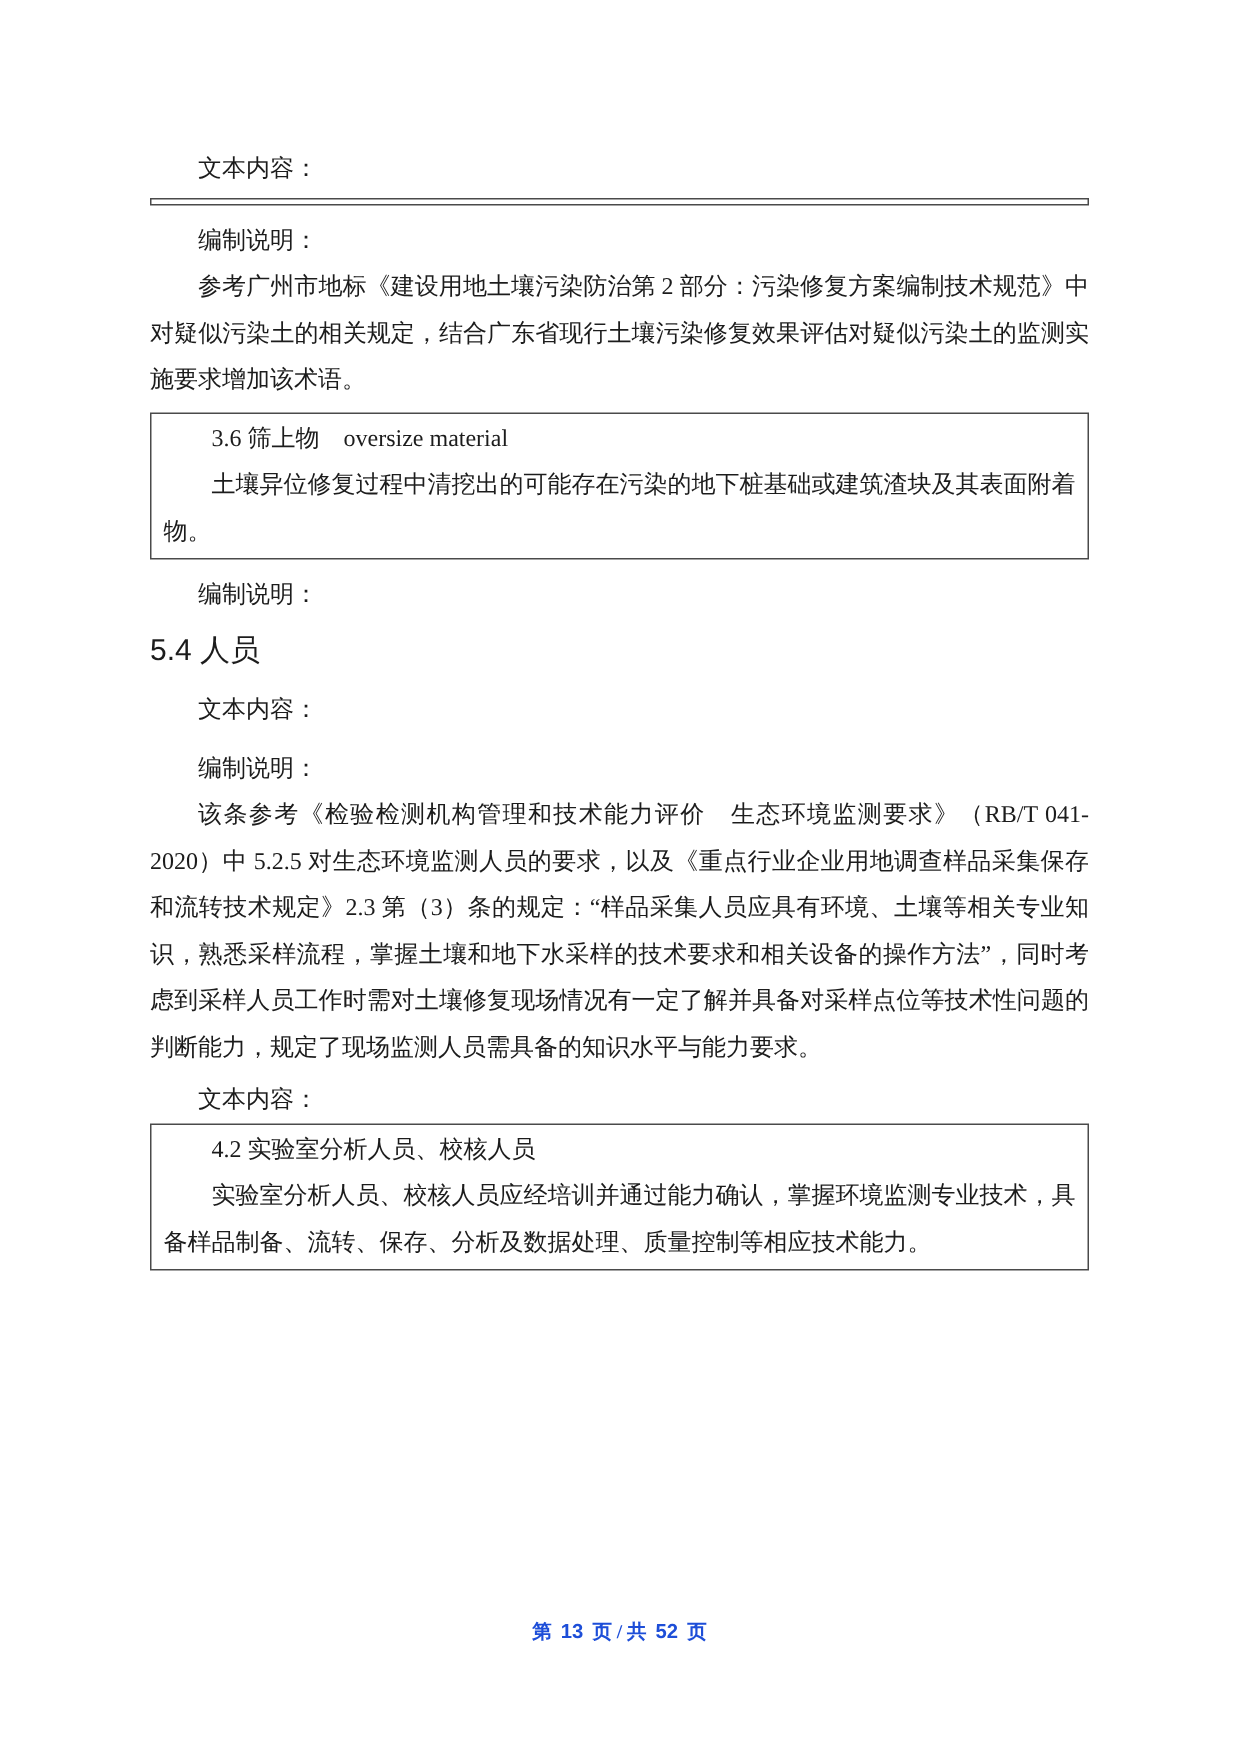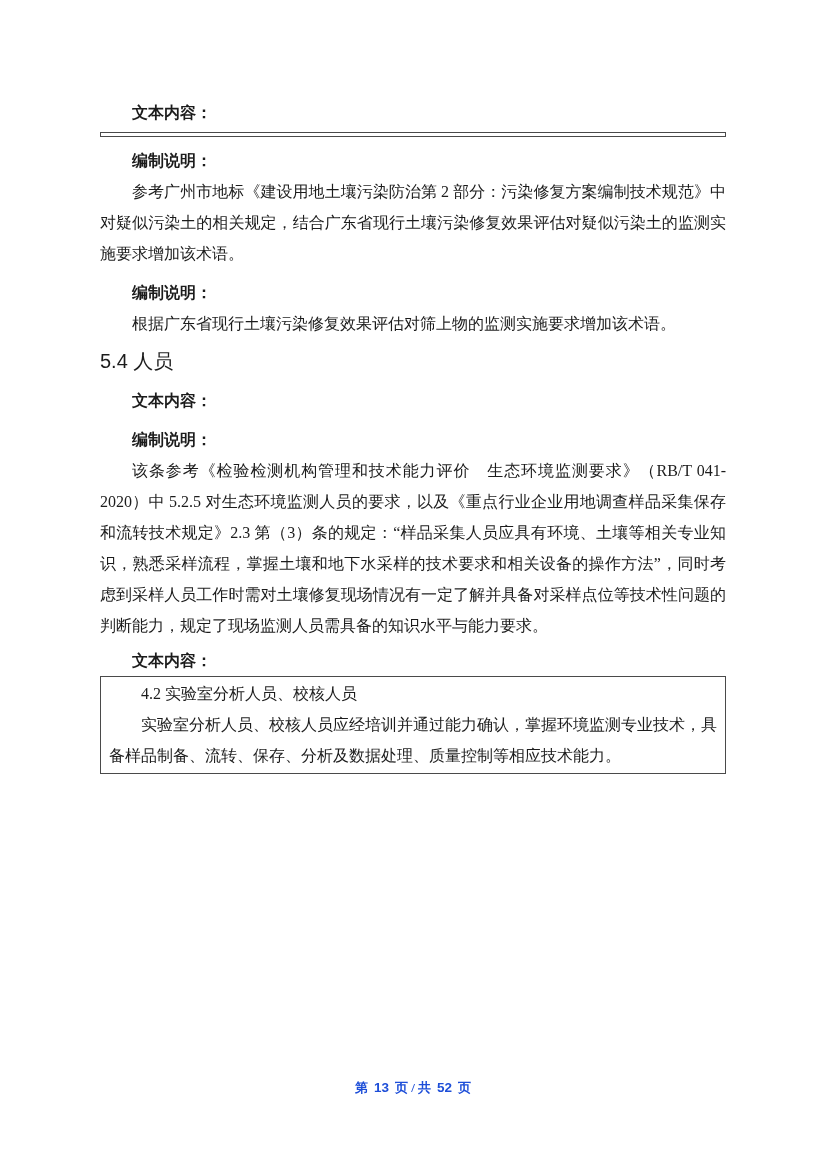--- a/index.html
+++ b/index.html
@@ -16,21 +16,21 @@
   }
   .content {
     position: absolute;
     left: 100px;
     top: 97px;
     width: 626px;
   }
   .content p { margin: 0; line-height: 31px; text-align: justify; }
   .label {
     font-family: "Liberation Sans", "DejaVu Sans", sans-serif;
-    font-weight: bold;
+    font-weight: normal;
     text-indent: 2em;
     text-align: left;
   }
   .box {
     border: 1.5px solid #4a4a4a;
     padding: 1px 8px 2px 8px;
     box-sizing: border-box;
   }
   .box p { text-indent: 2em; }
   .note { text-indent: 2em; }
@@ -70,23 +70,26 @@
   <div class="content">
 
     <p class="label">文本内容：</p>
 
     <div class="box mt4">
     </div>
 
     <p class="label mt8">编制说明：</p>
     <p class="note">参考广州市地标《建设用地土壤污染防治第 2 部分：污染修复方案编制技术规范》中对疑似污染土的相关规定，结合广东省现行土壤污染修复效果评估对疑似污染土的监测实施要求增加该术语。</p>
 
+    <div class="box mt6">
+      <p>3.6 筛上物　oversize material</p>
+      <p>土壤异位修复过程中清挖出的可能存在污染的地下桩基础或建筑渣块及其表面附着物。</p>
+    </div>
 
     <p class="label mt8">编制说明：</p>
-    <p class="note">根据广东省现行土壤污染修复效果评估对筛上物的监测实施要求增加该术语。</p>
 
     <p class="heading mt4">5.4 人员</p>
 
     <p class="label mt6">文本内容：</p>
 
 
     <p class="label mt8">编制说明：</p>
     <p class="note">该条参考《检验检测机构管理和技术能力评价　生态环境监测要求》（RB/T 041-2020）中 5.2.5 对生态环境监测人员的要求，以及《重点行业企业用地调查样品采集保存和流转技术规定》2.3 第（3）条的规定：“样品采集人员应具有环境、土壤等相关专业知识，熟悉采样流程，掌握土壤和地下水采样的技术要求和相关设备的操作方法”，同时考虑到采样人员工作时需对土壤修复现场情况有一定了解并具备对采样点位等技术性问题的判断能力，规定了现场监测人员需具备的知识水平与能力要求。</p>
 
     <p class="label mt4">文本内容：</p>

